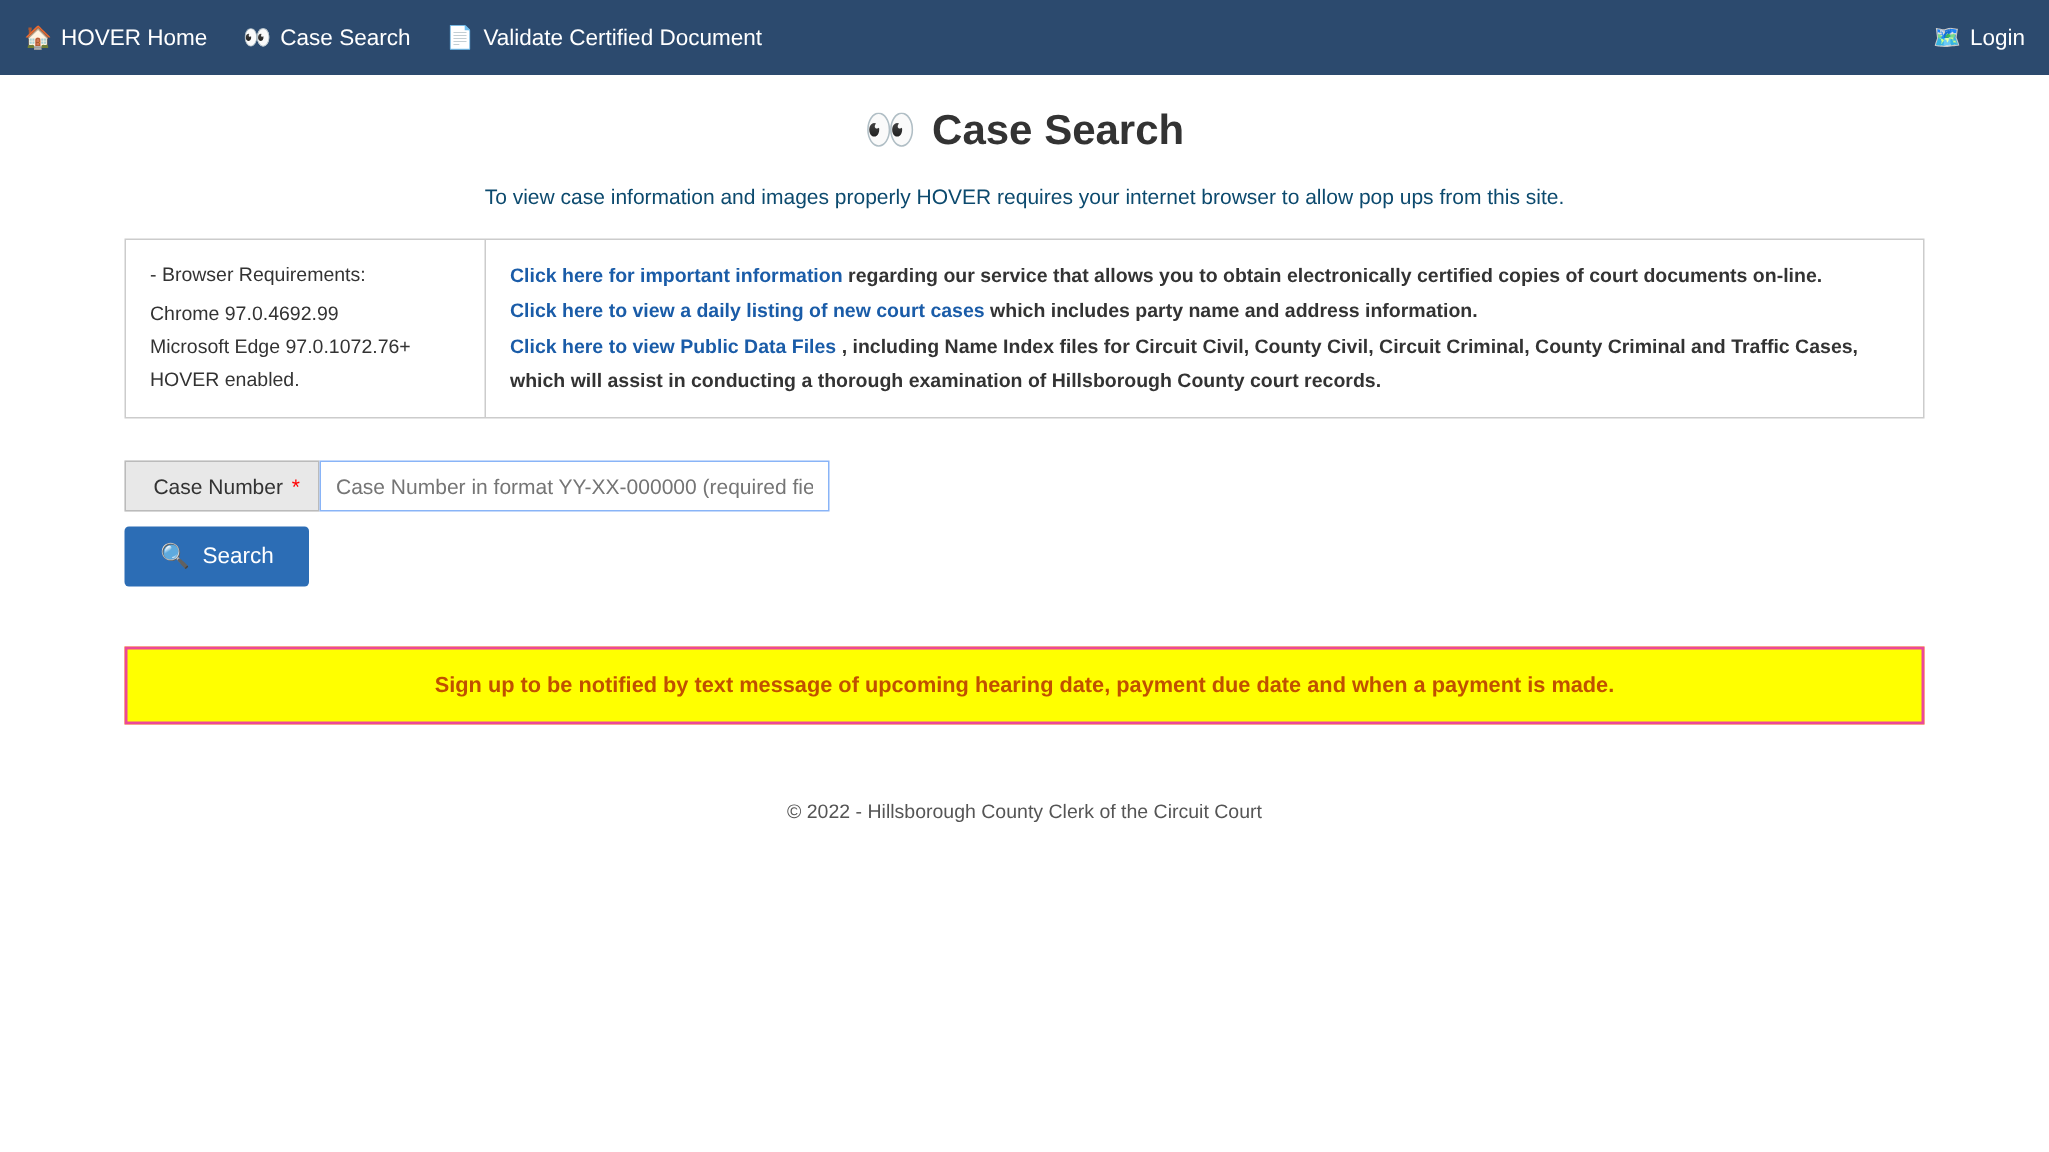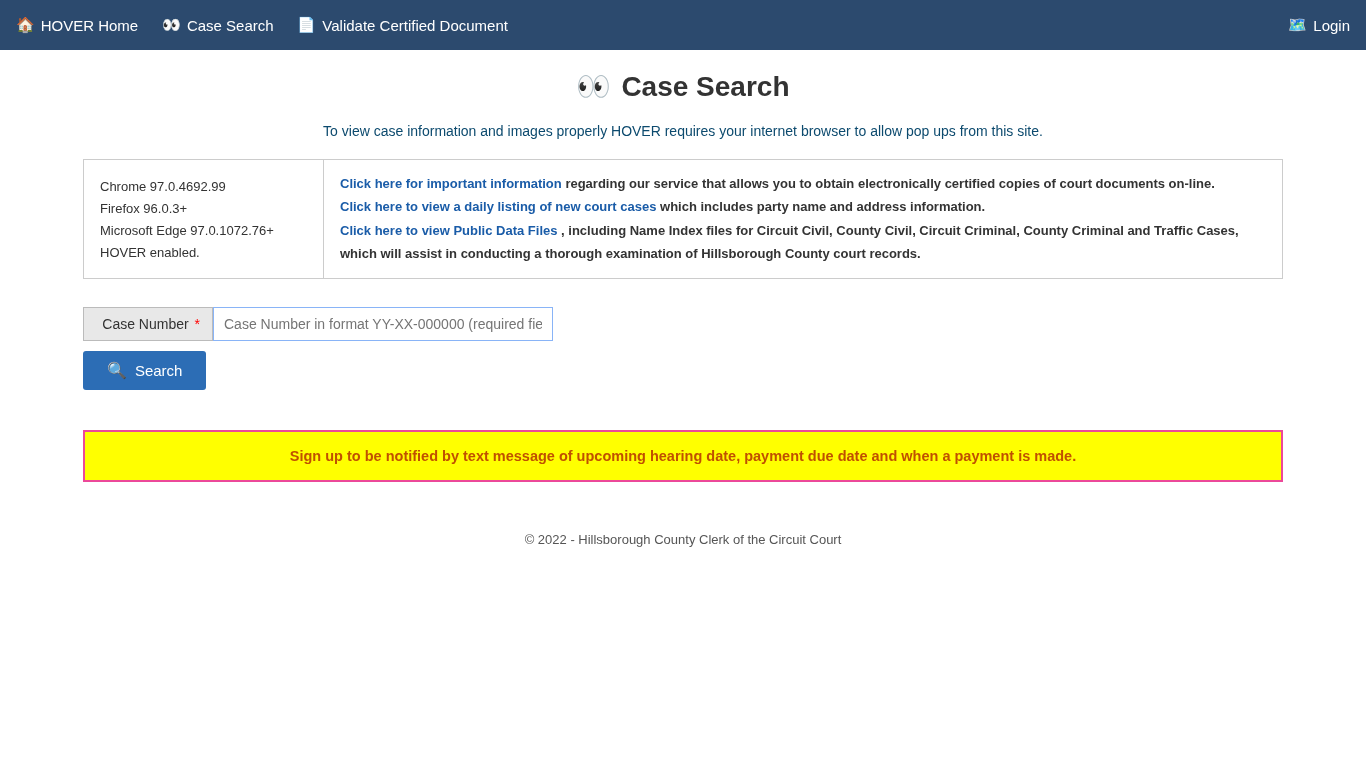--- a/index.html
+++ b/index.html
@@ -117,22 +117,22 @@
 
   <div class="page-title-row">
     <span>👀</span>
     <span>Case Search</span>
   </div>
 
   <p class="popup-notice">To view case information and images properly HOVER requires your internet browser to allow pop ups from this site.</p>
 
   <div class="info-box">
     <div class="info-box-left">
+      <div>- Browser Requirements:</div>
       <div style="margin-top:4px;">Chrome 97.0.4692.99</div>
-      <div>Firefox 96.0.3+</div>
       <div>Microsoft Edge 97.0.1072.76+</div>
       <div>HOVER enabled.</div>
     </div>
     <div class="info-box-right">
       <div>
         <a href="#">Click here for important information</a>
         <span> regarding our service that allows you to obtain electronically certified copies of court documents on-line.</span>
       </div>
       <div>
         <a href="#">Click here to view a daily listing of new court cases</a>

